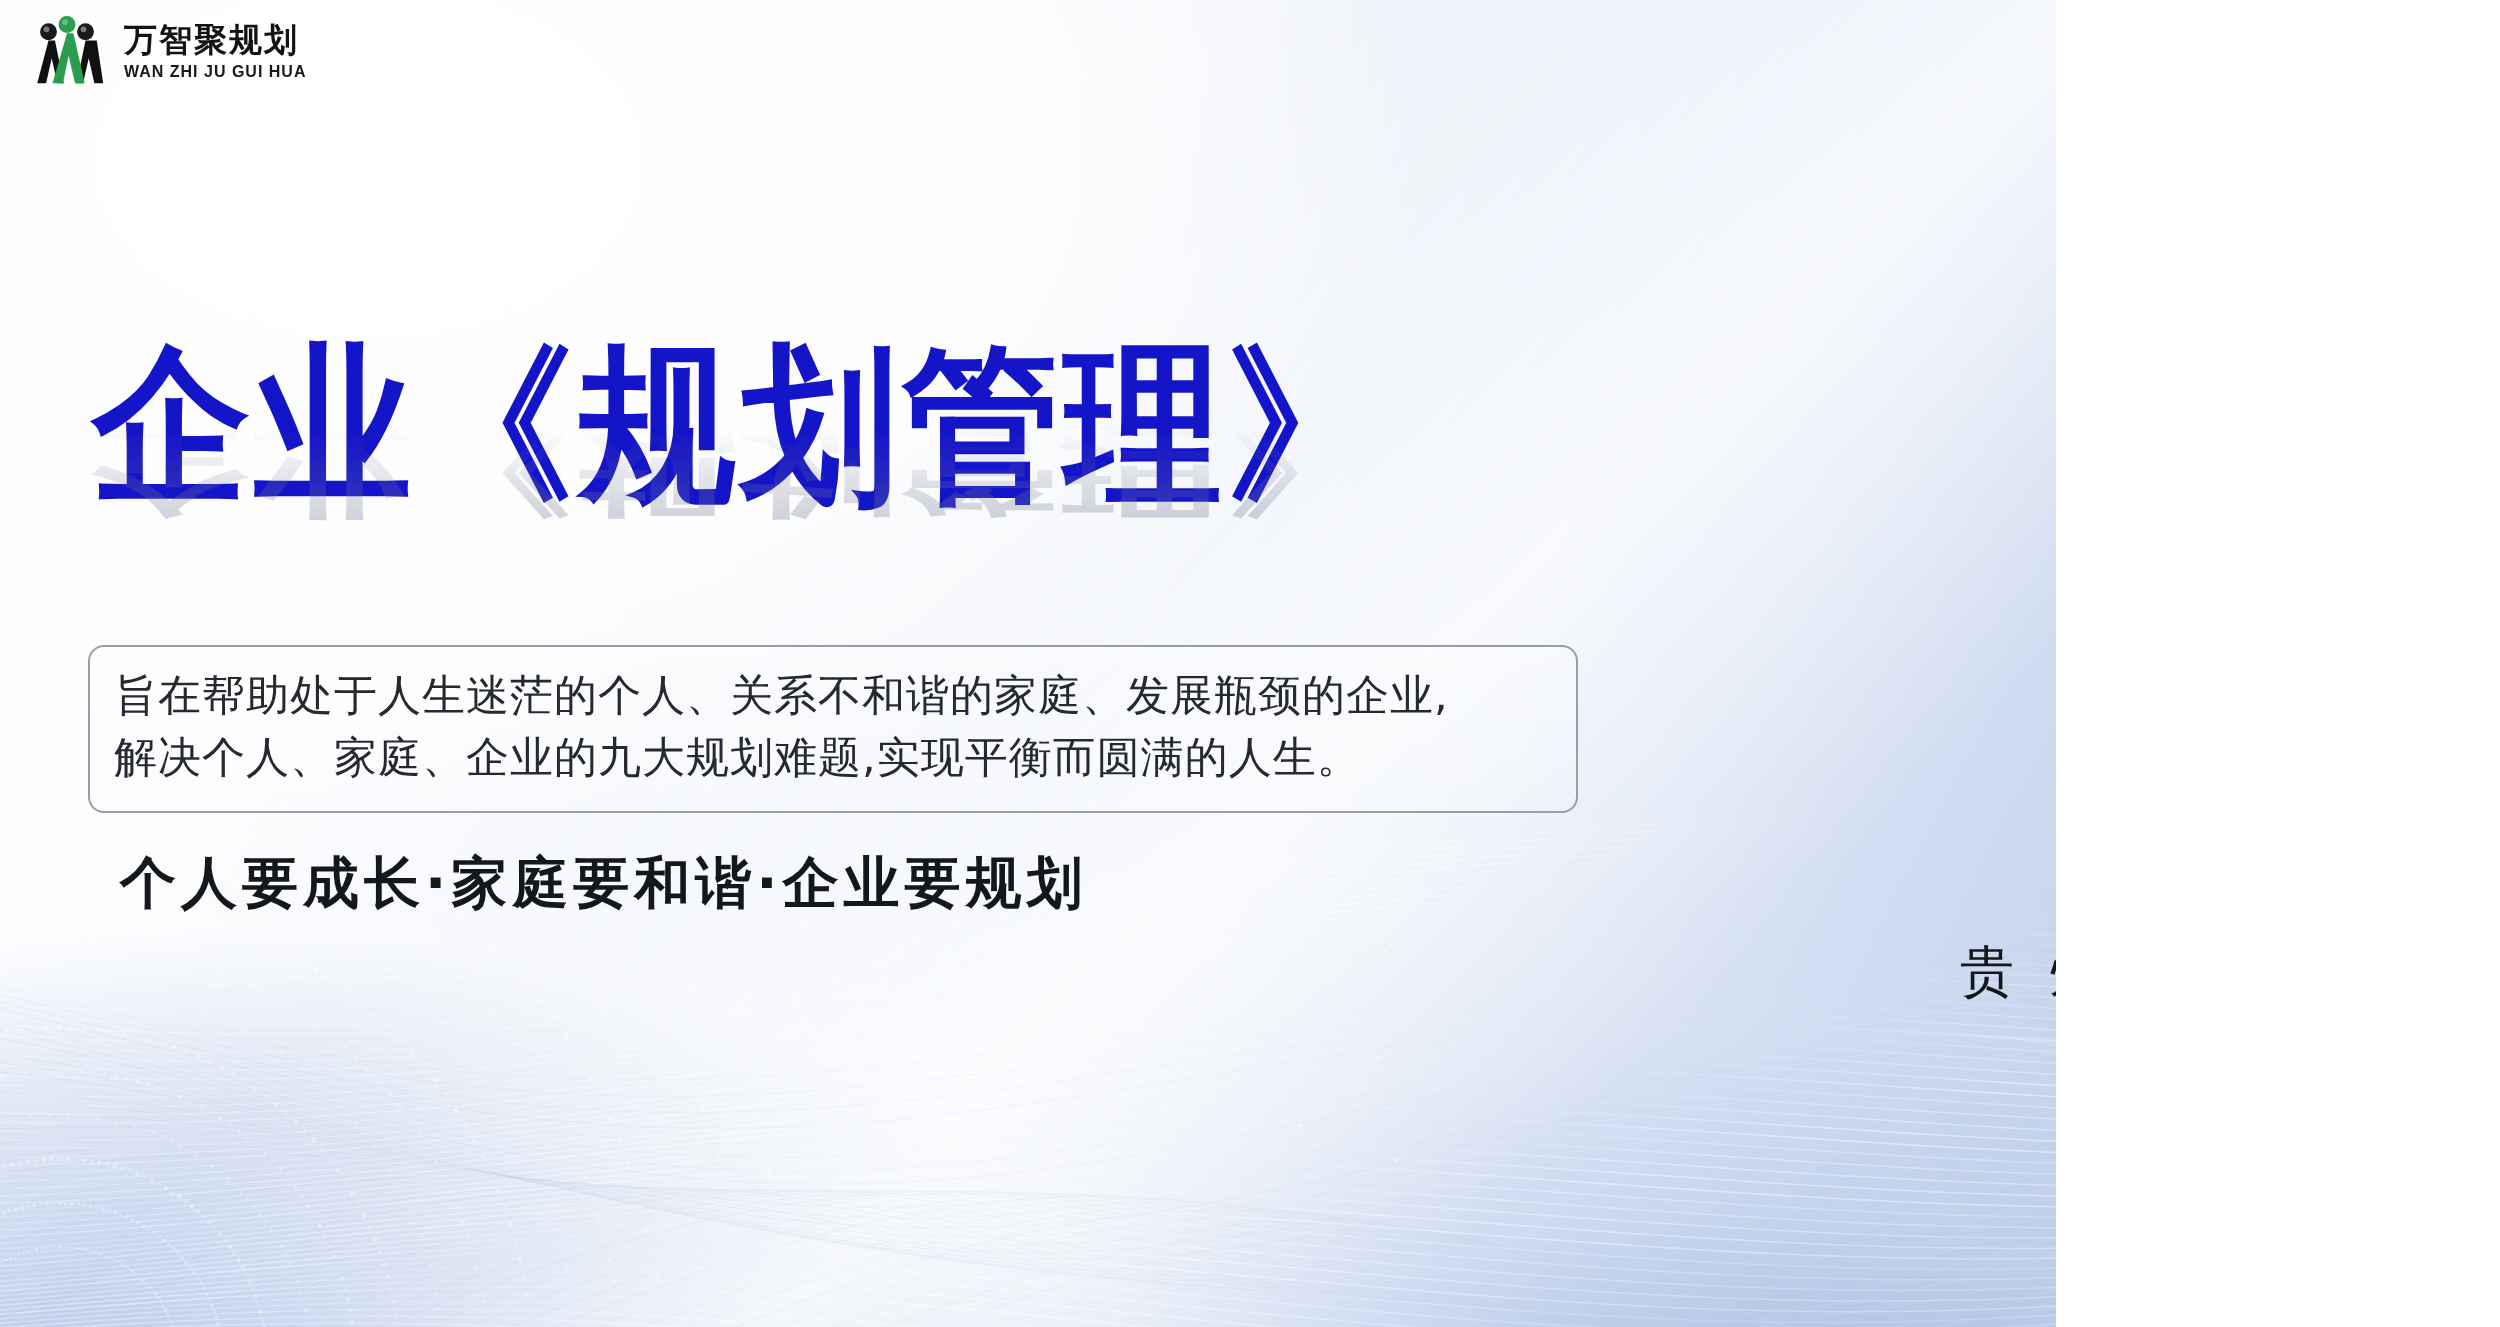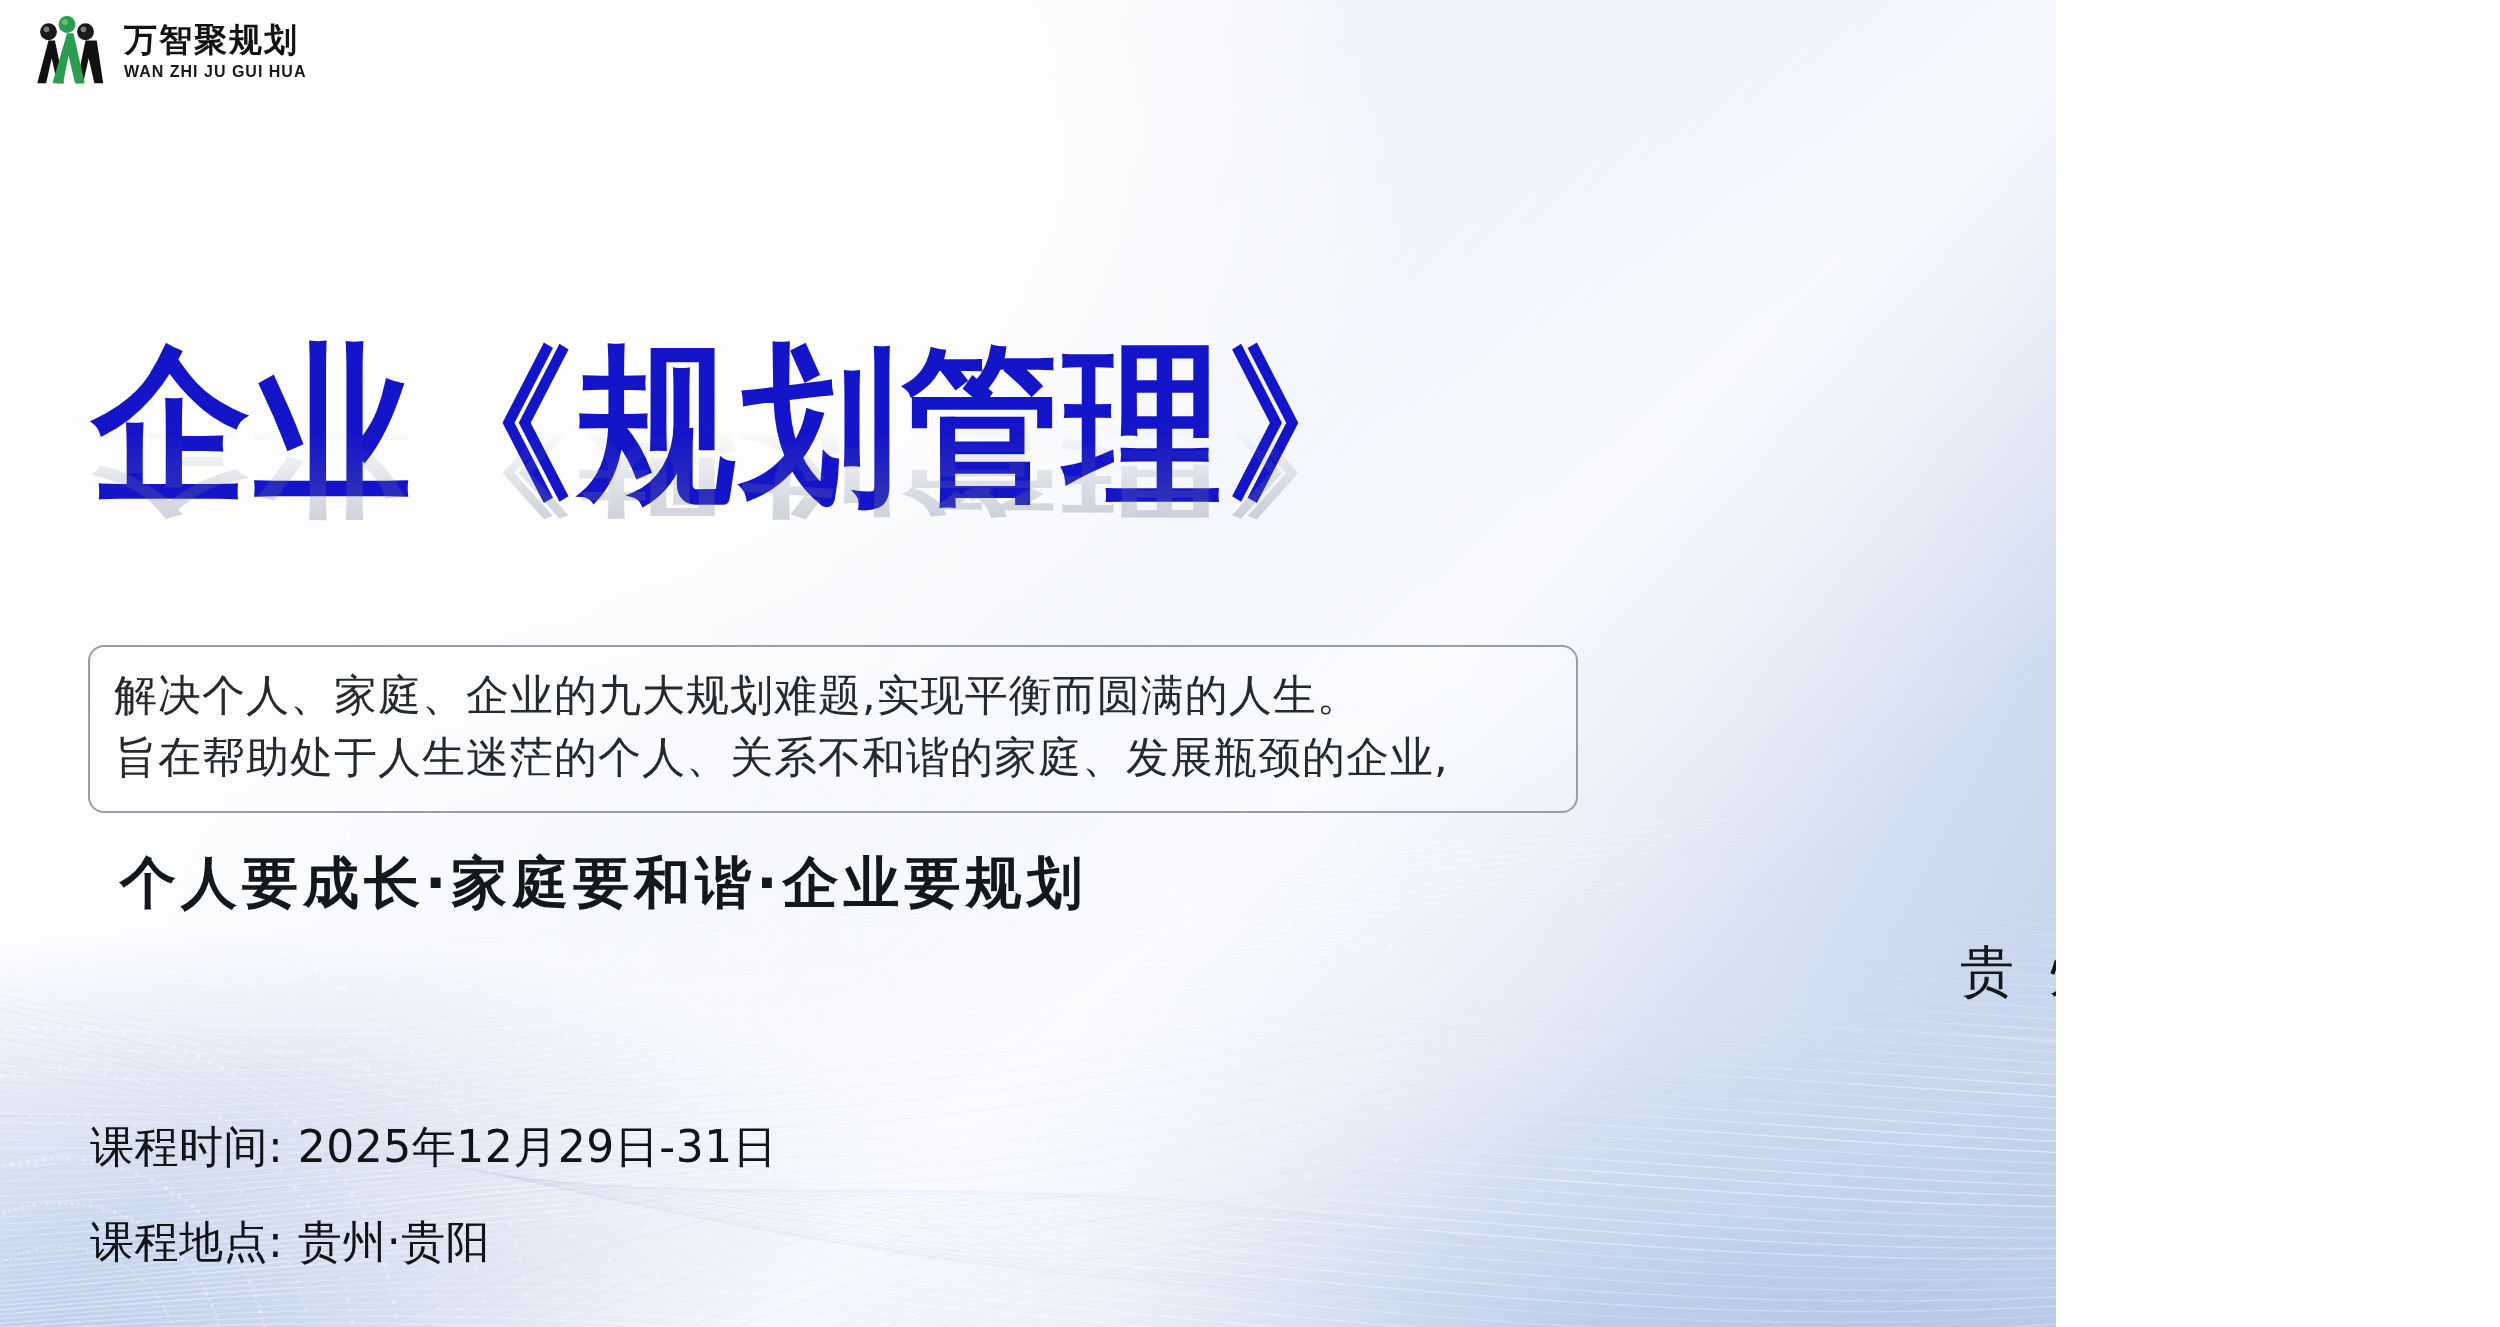--- a/index.html
+++ b/index.html
@@ -2328,30 +2328,26 @@
       <div id="logo-en">WAN ZHI JU GUI HUA</div>
     </div>
   </div>
 
   <div id="title-wrap">
     <div id="main-title">企业《规划管理》</div>
     <div id="title-reflection">企业《规划管理》</div>
   </div>
 
   <div id="desc-box">
+    <div class="desc-line">旨在帮助处于人生迷茫的个人、关系不和谐的家庭、发展瓶颈的企业,</div>
     <div class="desc-line">解决个人、家庭、企业的九大规划难题,实现平衡而圆满的人生。</div>
-    <div class="desc-line">旨在帮助处于人生迷茫的个人、关系不和谐的家庭、发展瓶颈的企业,</div>
   </div>
 
   <div id="tagline">个人要成长·家庭要和谐·企业要规划</div>
 
-  <div id="course-info">
-    <div class="info-row">课程时间: 2025年12月29日-31日</div>
-    <div class="info-row">课程地点: 贵州·贵阳</div>
-  </div>
 
   <div id="location-block">
     <svg id="pin-icon" viewBox="0 0 82 98">
       <path d="M41 2 C20.5 2 4 18.3 4 38.5 C4 62 30 86 39.2 95.6 a2.5 2.5 0 0 0 3.6 0 C52 86 78 62 78 38.5 C78 18.3 61.5 2 41 2 Z" fill="#f59a1e"></path>
       <circle cx="41" cy="37" r="14.5" fill="#fcfcfd"></circle>
     </svg>
     <div id="location-label">贵 州 · 贵 阳</div>
   </div>
 
 </div>

